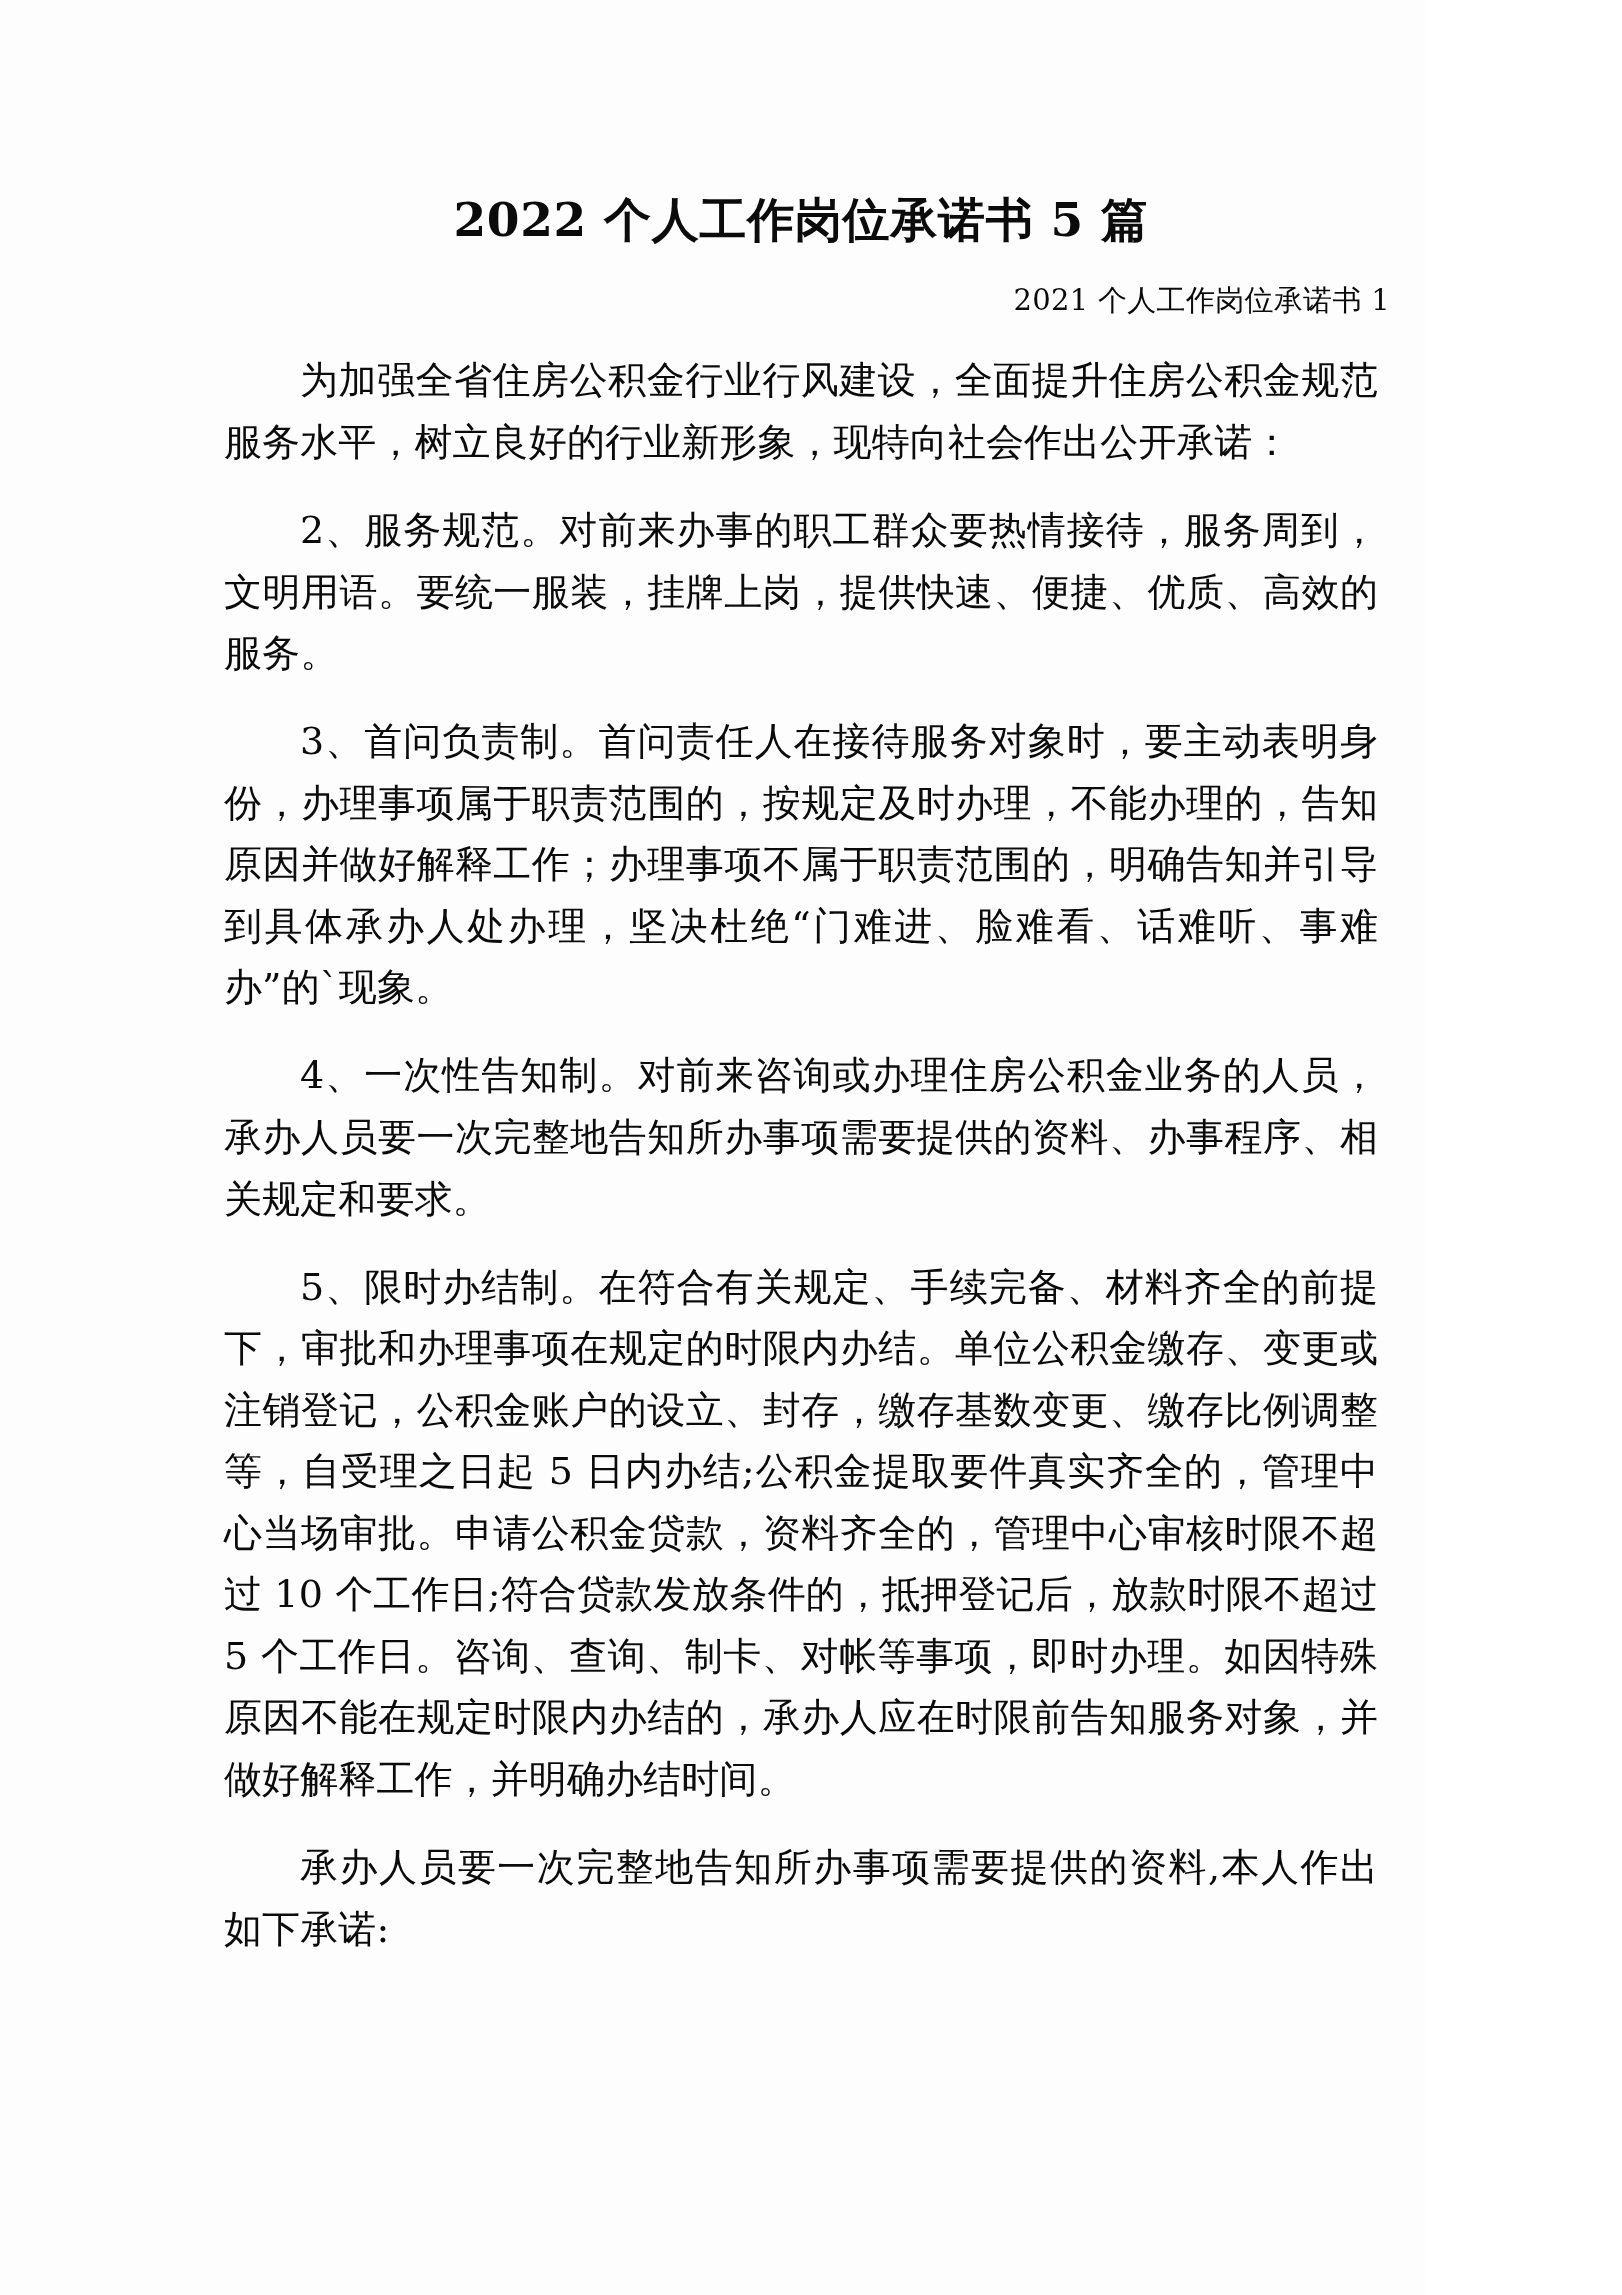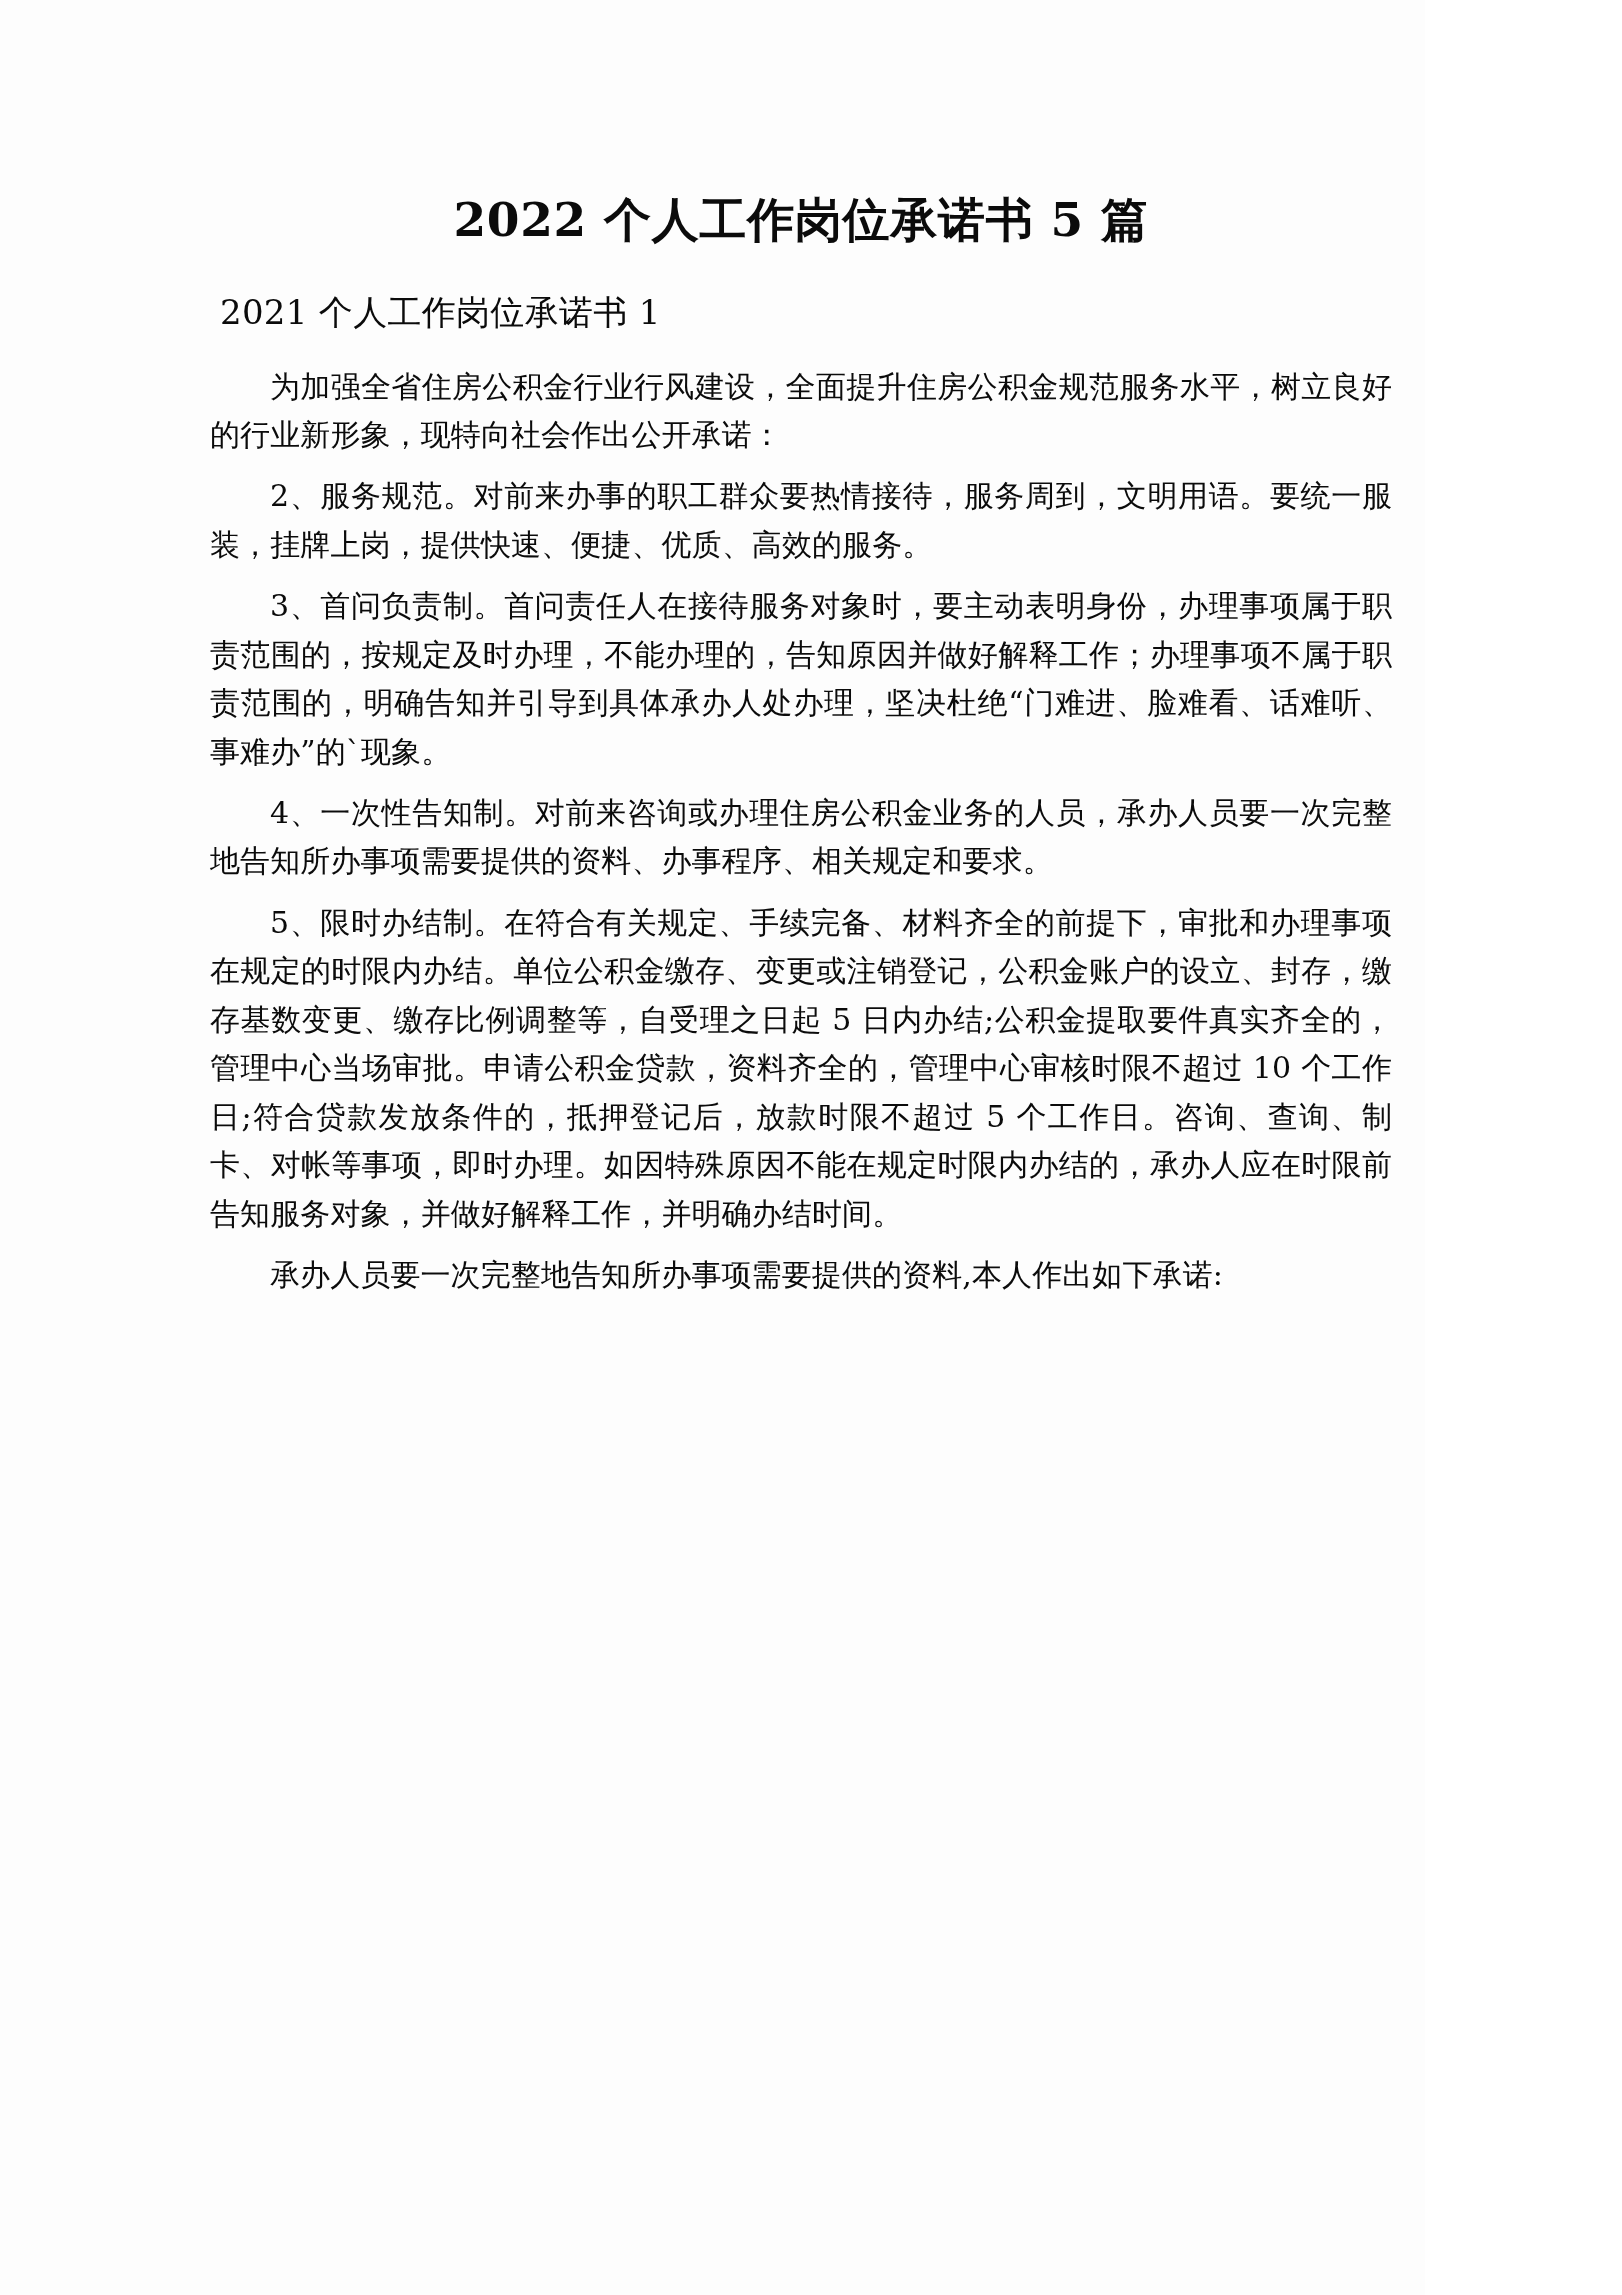--- a/index.html
+++ b/index.html
@@ -33,31 +33,31 @@
     text-align: center;
     font-weight: bold;
     font-size: 47px;
     line-height: 1.0;
     letter-spacing: 0.7px;
     padding-top: 196px;
     padding-bottom: 0;
   }
 
   .section-heading {
-    margin: 12px;
-    font-size: 34px;
+    margin: 4px;
+    font-size: 29px;
     line-height: 1.62;
     padding-top: 30px;
-    text-align: left;
+    text-align: right;
     letter-spacing: 0.3px;
   }
 
   .para {
-    margin: 2px;
-    font-size: 30px;
+    margin: 16px;
+    font-size: 38px;
     line-height: 1.62;
     text-align: justify;
     text-justify: inter-character;
     text-indent: 2em;
     letter-spacing: 0.1px;
     padding-top: 10.5px;
   }
 </style>
 </head>
 <body>

